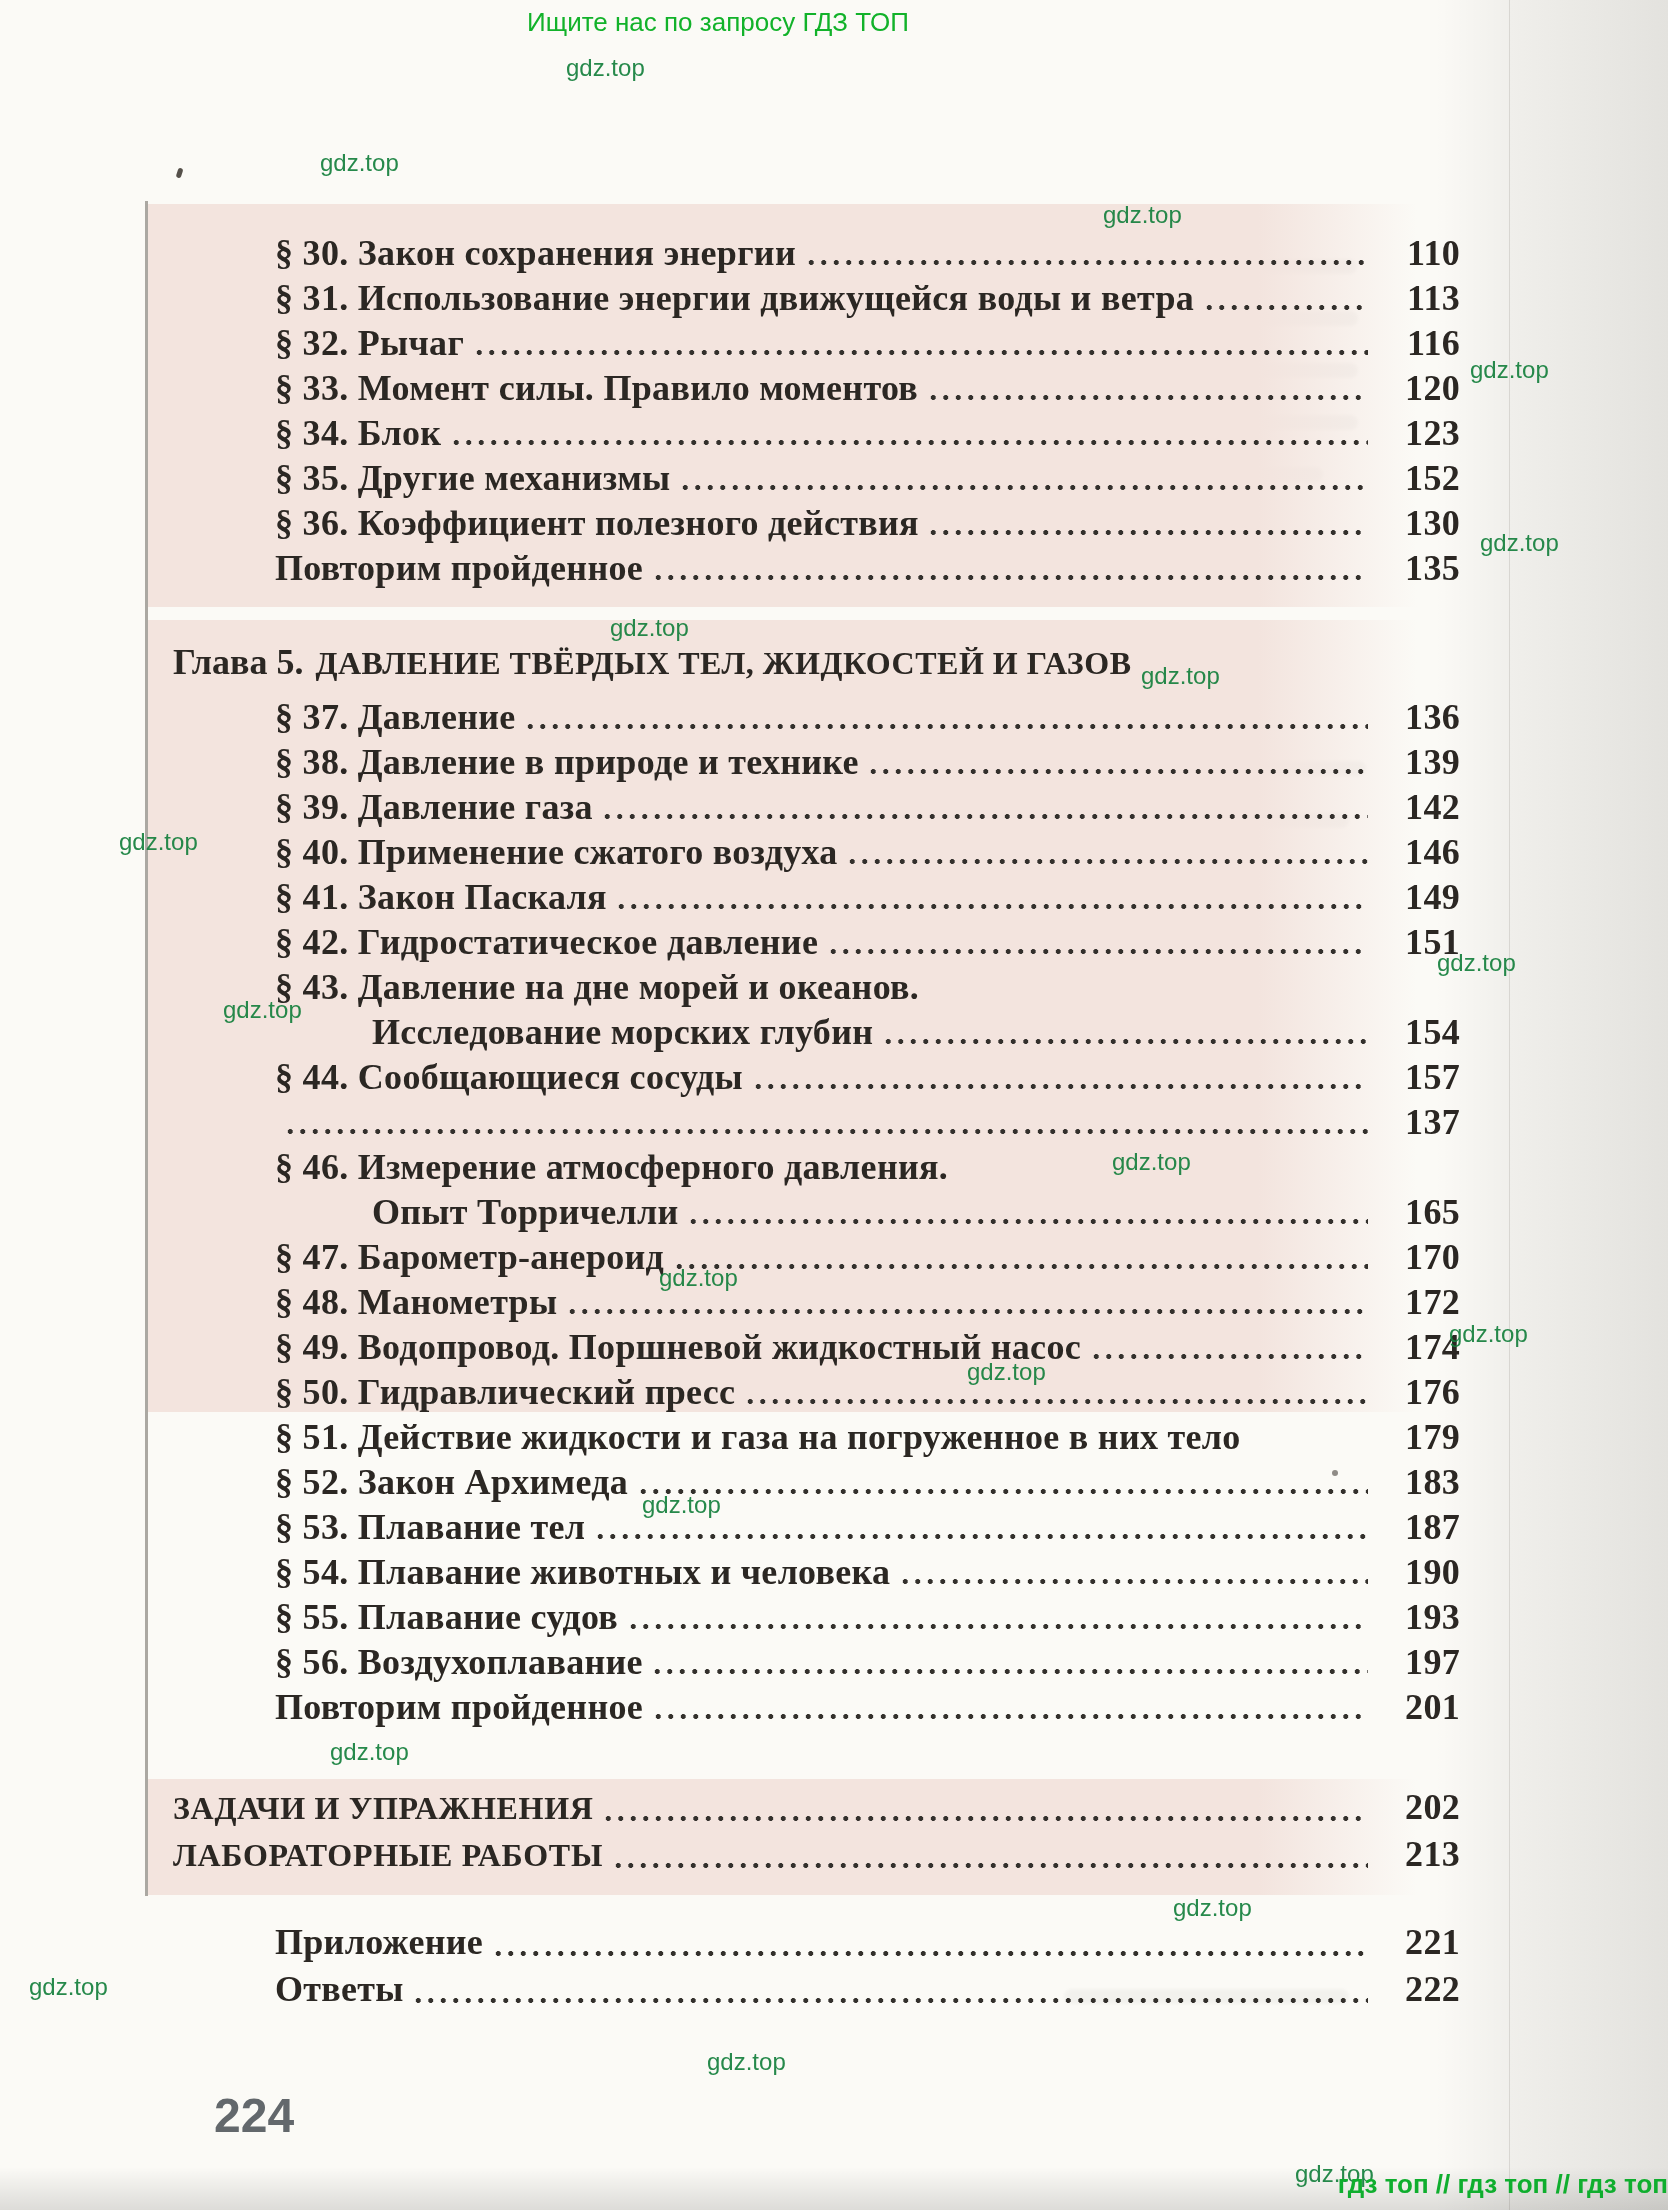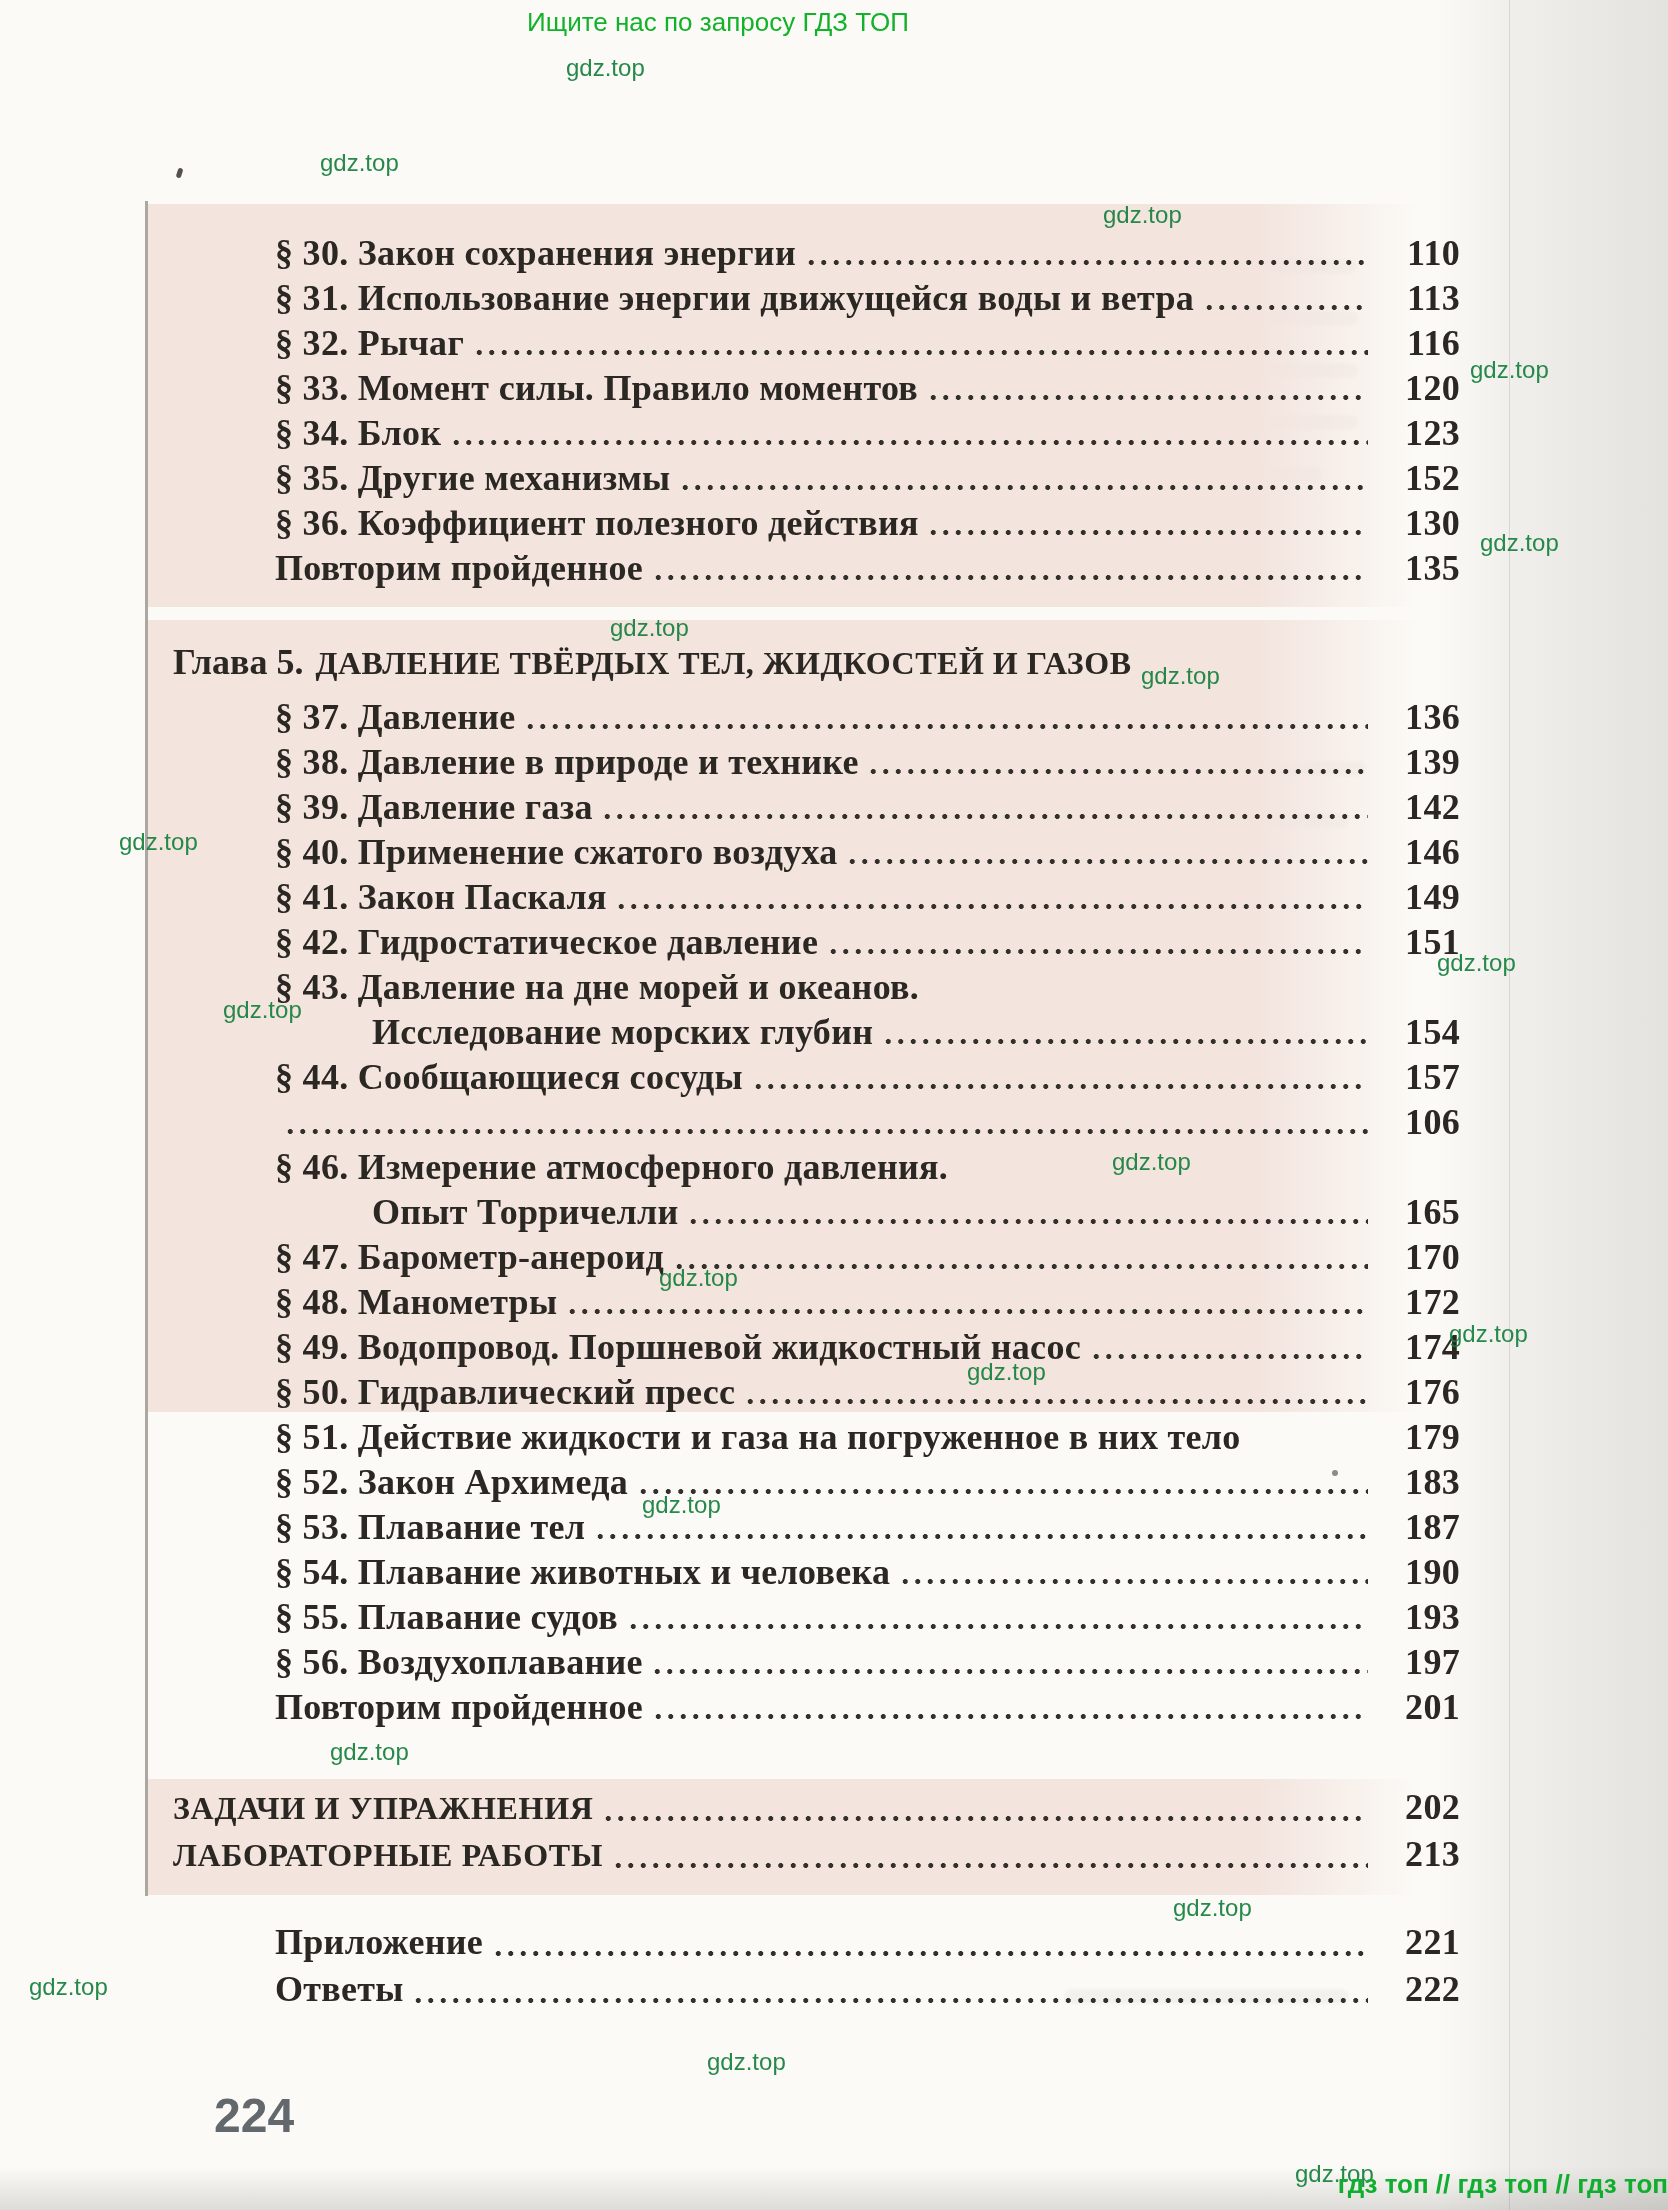--- a/index.html
+++ b/index.html
@@ -220,21 +220,21 @@
         </div>
 
         <div class="row">
           <span class="label">§ 44. Сообщающиеся сосуды</span>
           <span class="dots"></span>
           <span class="page">157</span>
         </div>
 
         <div class="row">
           <span class="dots"></span>
-          <span class="page">106</span>
+          <span class="page">137</span>
         </div>
 
         <div class="row no-page">
           <span class="label">§ 46. Измерение атмосферного давления.</span>
 
         </div>
 
         <div class="row indent">
           <span class="label">Опыт Торричелли</span>
           <span class="dots"></span>

